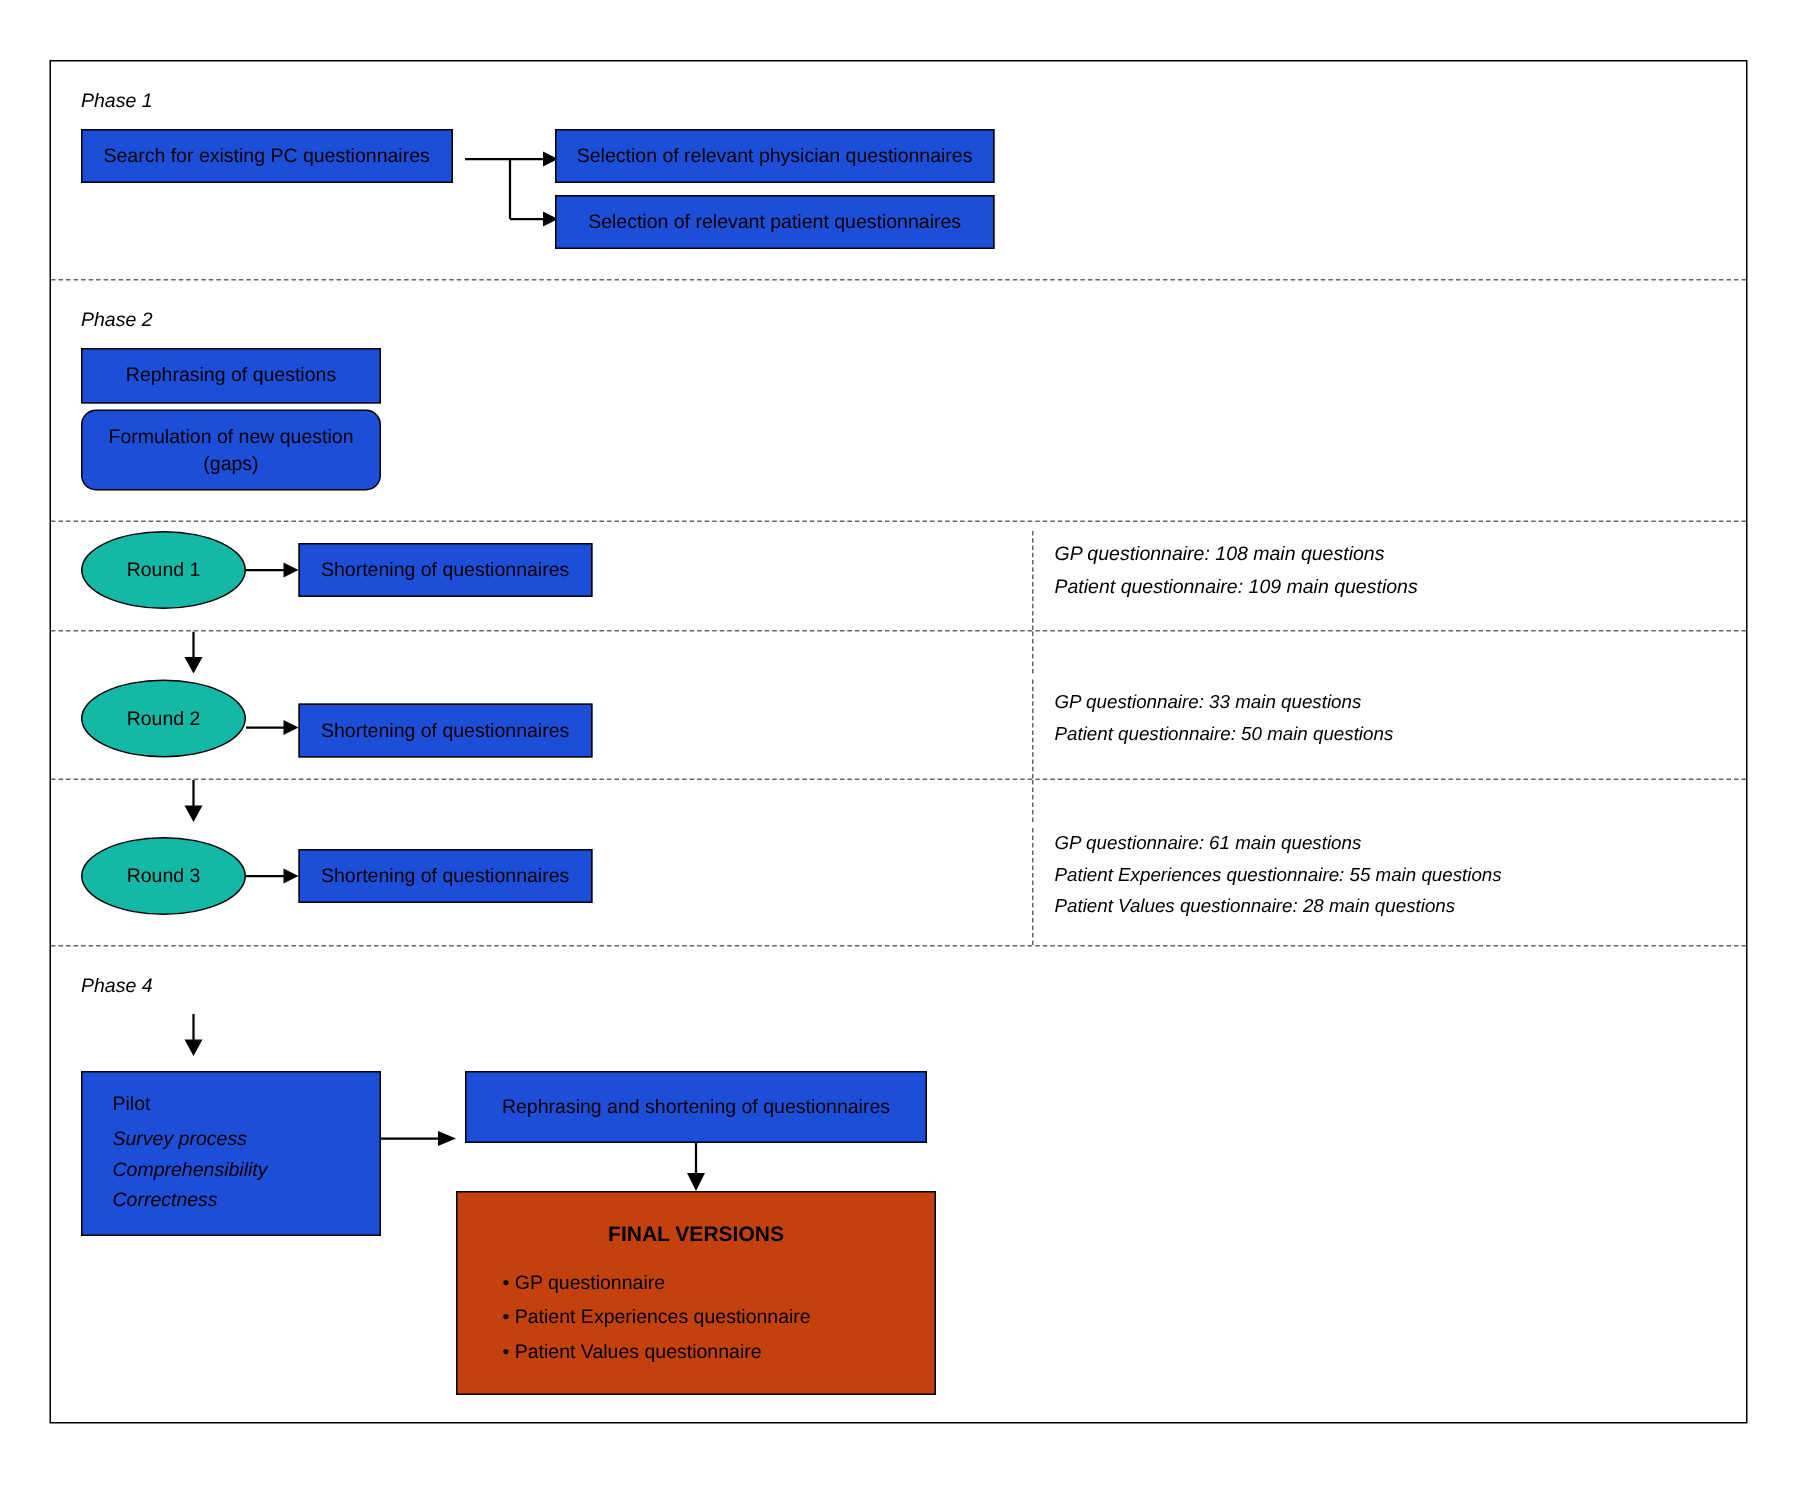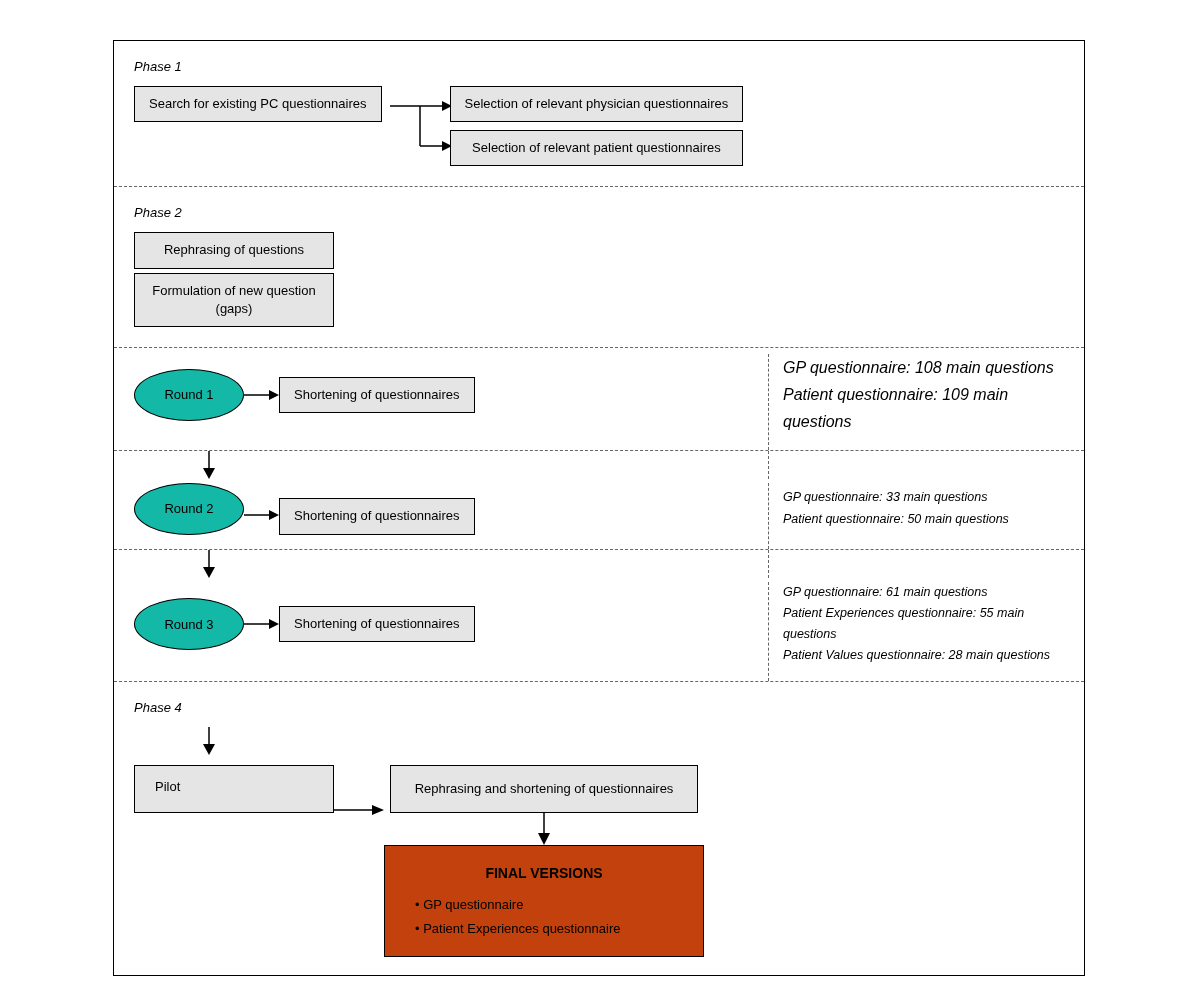--- a/index.html
+++ b/index.html
@@ -8,21 +8,21 @@
       font-size: 13px;
       background: #fff;
       color: #000;
       width: 1198px;
       min-height: 991px;
       padding: 20px;
     }
 
     .diagram-container {
       border: 1.5px solid #000;
-      width: 972px;
+      width: 1132px;
       margin: 20px auto;
       padding: 0;
       background: #fff;
     }
 
     .phase-section {
       border-bottom: 1.5px dashed #666;
       padding: 18px 20px 18px 20px;
       position: relative;
     }
@@ -35,21 +35,21 @@
       font-size: 13px;
       margin-bottom: 12px;
       font-weight: normal;
     }
 
     .box {
       border: 1.5px solid #000;
       padding: 8px 14px;
       display: inline-block;
       text-align: center;
-      background: #e5e5e5;
+      background: #1d4ed8;
       font-size: 13px;
       line-height: 1.4;
     }
 
     
     .phase1-layout {
       display: flex;
       align-items: flex-start;
       gap: 0;
     }
@@ -133,21 +133,21 @@
   </div>
 
   <div class="phase-section" style="padding-bottom:20px;">
     <div class="phase-label">Phase 2</div>
 
     <div class="phase2-layout" style="align-items:flex-start;">
 
 
       <div class="phase2-right">
         <div class="box">Rephrasing of questions</div>
-        <div class="box" style="text-align:center; max-width:200px;">Formulation of new question (gaps)</div>
+        <div class="box" style="text-align:center; max-width:200px;border-radius:10px;">Formulation of new question (gaps)</div>
       </div>
     </div>
   </div>
 
 
   <div style="padding: 6px 20px 0 20px; border-bottom: 1.5px dashed #666;">
 
     <div style="display:flex; align-items:stretch;">
 
       <div style="flex: 0 0 620px; display:flex; align-items:center; padding-bottom:14px;">
@@ -157,21 +157,21 @@
         <svg width="35" height="40">
           <line x1="0" y1="20" x2="28" y2="20" stroke="#000" stroke-width="1.5"></line>
           <polygon points="25,15 35,20 25,25" fill="#000"></polygon>
         </svg>
         <div class="box">Shortening of questionnaires</div>
       </div>
 
       <div style="border-left: 1.5px dashed #666; margin: 0 14px; align-self: stretch;"></div>
 
       <div style="flex:1; display:flex; align-items:center; padding-bottom:14px;">
-        <div style="font-style:italic; font-size:16px; line-height:1.7;">
+        <div style="font-style:italic; font-size:13px; line-height:1.7;">
           <span>GP questionnaire: 108 main questions</span><br>
           <span>Patient questionnaire: 109 main questions</span>
         </div>
       </div>
     </div>
   </div>
 
   <div style="padding: 0 20px; display:flex;">
     <div style="flex: 0 0 620px; display:flex; justify-content:flex-start; padding-left: 55px;">
       <svg width="40" height="28">
@@ -245,20 +245,25 @@
     <div style="display:flex; flex-direction:column; align-items:flex-start; margin-bottom:10px;">
       <svg width="40" height="28" style="margin-left:55px;">
         <line x1="20" y1="0" x2="20" y2="20" stroke="#000" stroke-width="1.5"></line>
         <polygon points="14,17 20,28 26,17" fill="#000"></polygon>
       </svg>
     </div>
 
     <div style="display:flex; align-items:flex-start; gap:0;">
       <div class="box" style="text-align:left; padding: 12px 20px; min-width:200px;">
         <div style="margin-bottom:4px;">Pilot</div>
+        <div style="font-style:italic; font-size:13px; line-height:1.6;">
+          <span>Survey process</span><br>
+          <span>Comprehensibility</span><br>
+          <span>Correctness</span>
+        </div>
       </div>
       <div style="display:flex; align-items:center; height:90px;">
         <svg width="50" height="40">
           <line x1="0" y1="20" x2="42" y2="20" stroke="#000" stroke-width="1.5"></line>
           <polygon points="38,15 50,20 38,25" fill="#000"></polygon>
         </svg>
       </div>
 
       <div style="display:flex; flex-direction:column; align-items:center;">
         <div class="box" style="text-align:center; padding:14px 24px; min-width:220px;">
@@ -268,19 +273,20 @@
         <svg width="40" height="32">
           <line x1="20" y1="0" x2="20" y2="24" stroke="#000" stroke-width="1.5"></line>
           <polygon points="14,20 20,32 26,20" fill="#000"></polygon>
         </svg>
 
         <div class="final-box" style="min-width:320px; text-align:left; padding:16px 30px;">
           <div style="text-align:center; font-weight:bold; margin-bottom:8px; font-size:14px;">FINAL VERSIONS</div>
           <div style="font-size:13px; line-height:1.8;">
             <div>• GP questionnaire</div>
             <div>• Patient Experiences questionnaire</div>
+            <div>• Patient Values questionnaire</div>
           </div>
         </div>
       </div>
     </div>
   </div>
 
 </div>
 
 </body></html>

